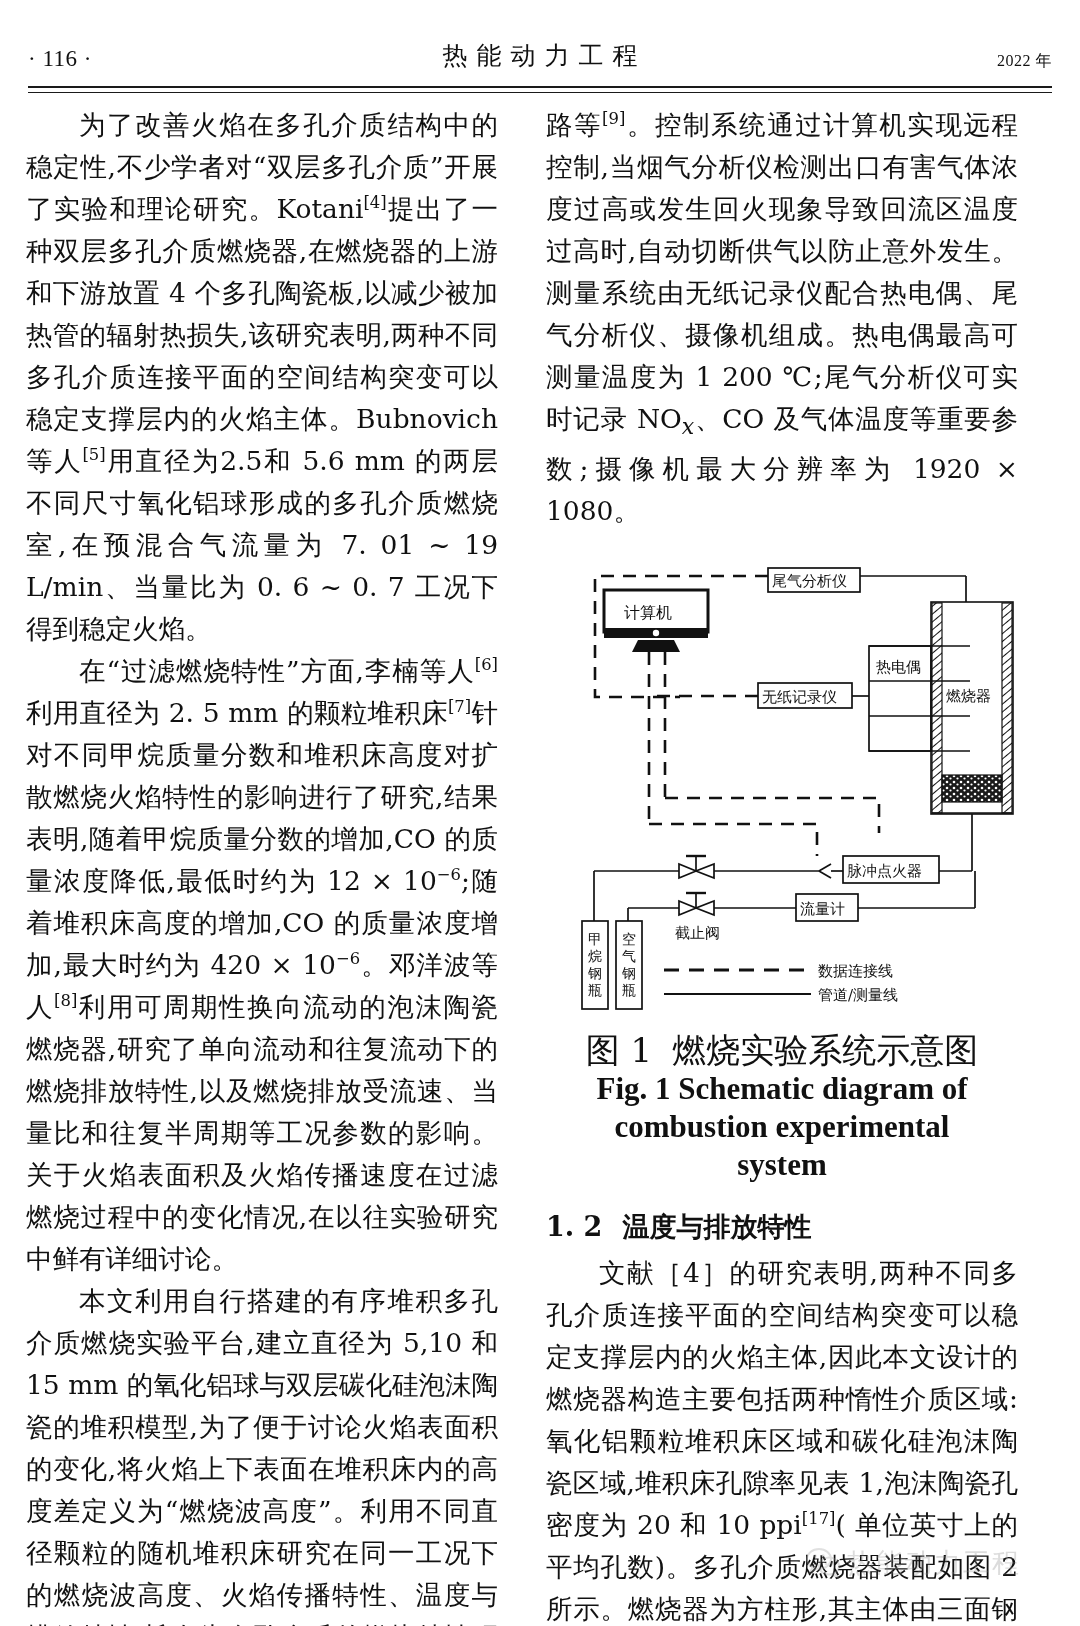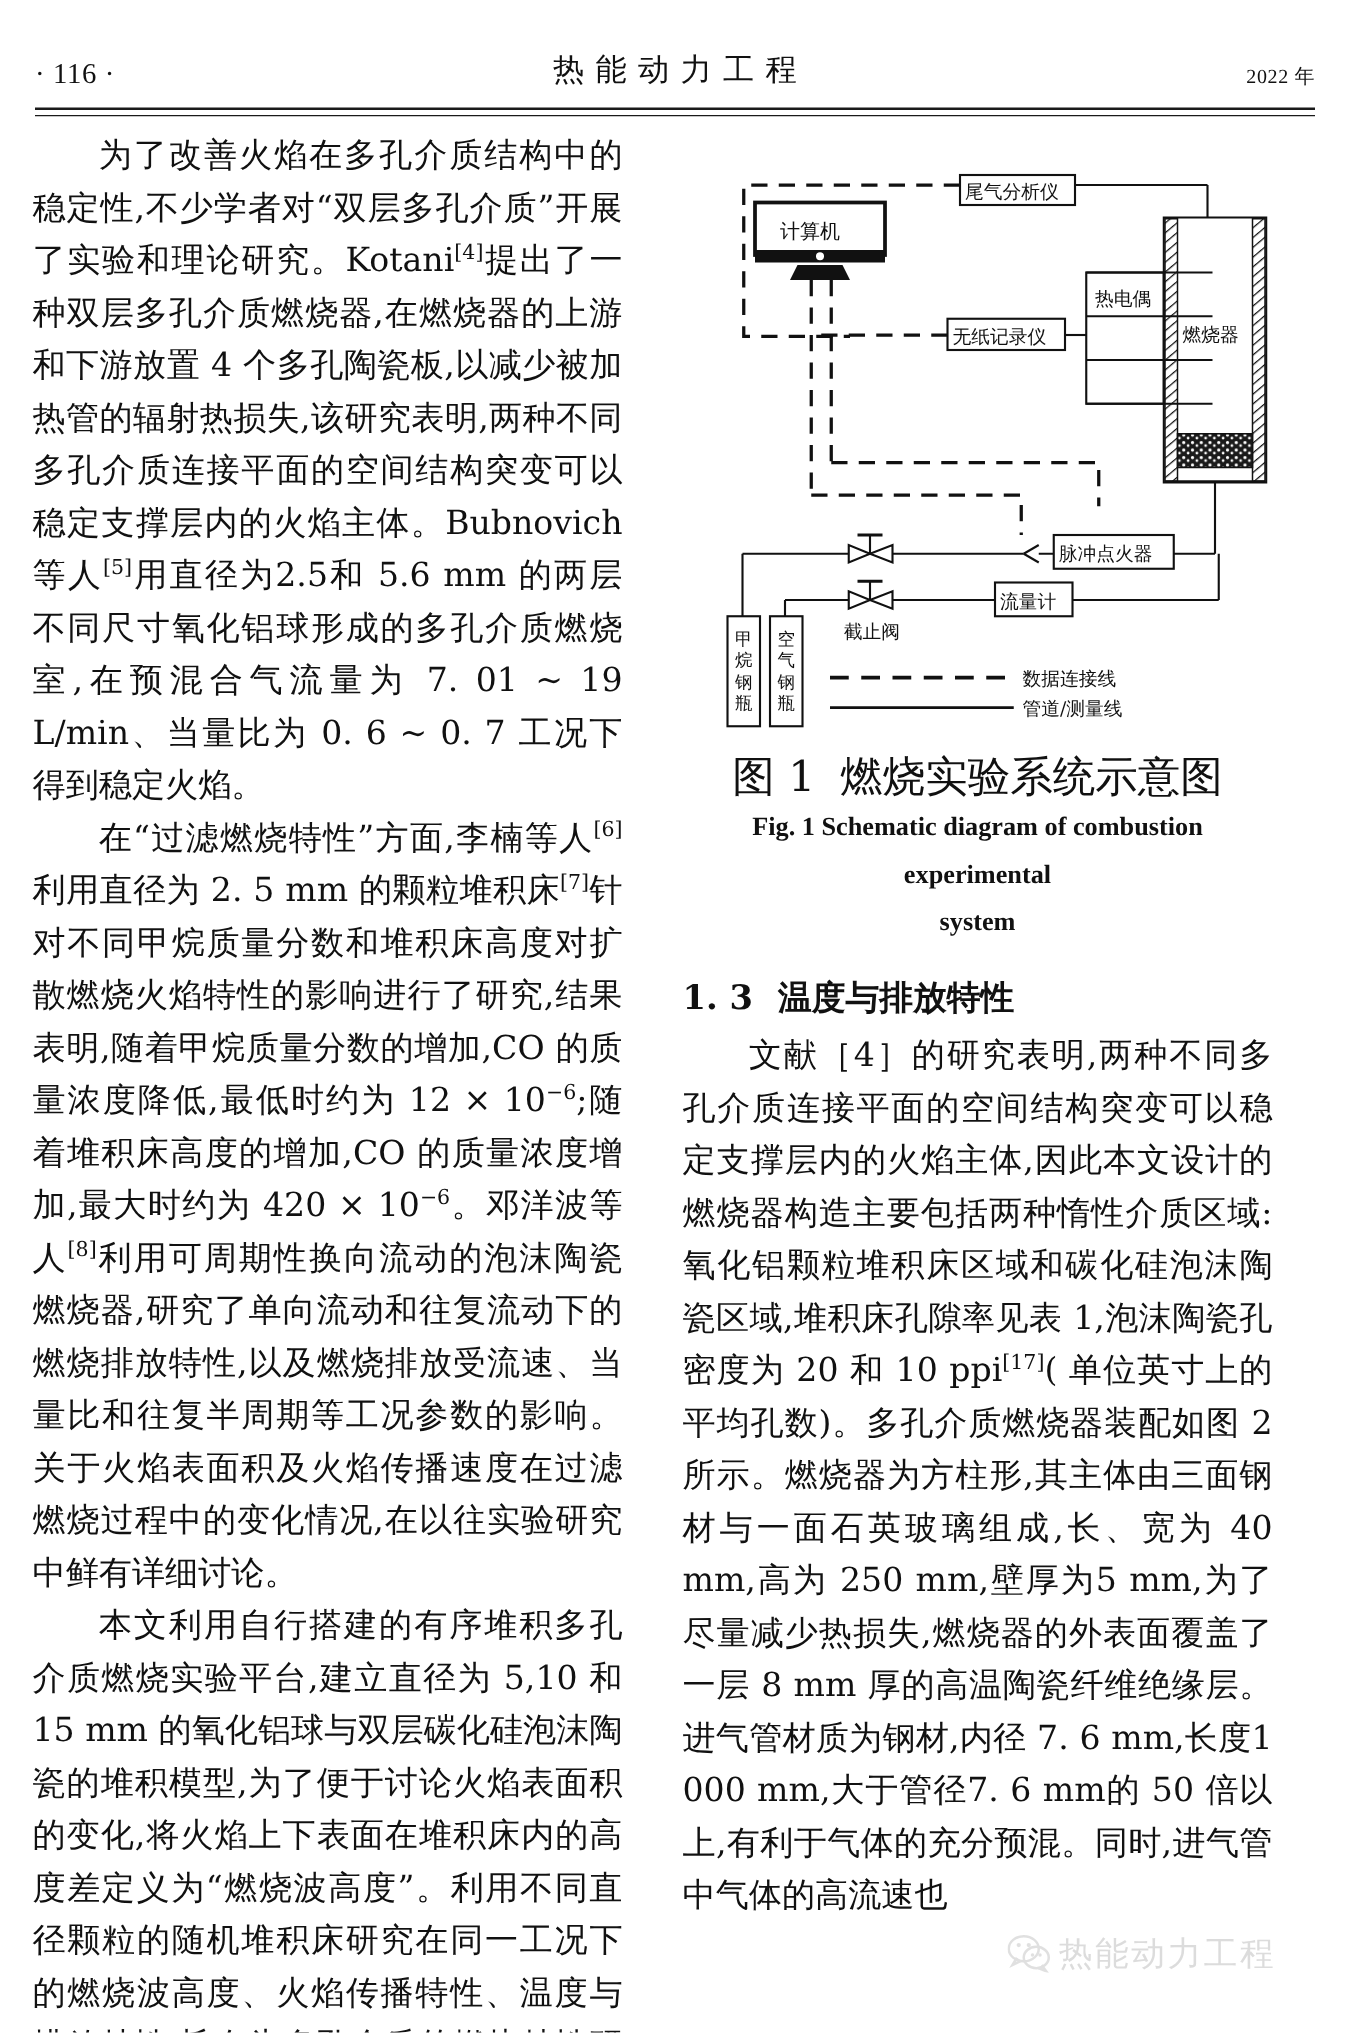--- a/index.html
+++ b/index.html
@@ -93,21 +93,21 @@
   .fig-cap-cn {
     text-align: center;
     font-size: 34px;
     line-height: 40px;
     margin-top: 16px;
     font-family: "DejaVu Serif", "Liberation Serif", serif;
   }
   .fig-cap-cn .fignum { margin-right: 20px; }
   .fig-cap-en {
     text-align: center;
-    font-size: 21px;
+    font-size: 31px;
     line-height: 38px;
     font-weight: bold;
     font-family: "Liberation Serif", "DejaVu Serif", serif;
   }
 
   
   .watermark {
     position: absolute;
     left: 806px;
     top: 1545px;
@@ -141,20 +141,21 @@
   <p class="para indent">为了改善火焰在多孔介质结构中的稳定性,不少学者对“双层多孔介质”开展了实验和理论研究。Kotani<sup>[4]</sup>提出了一种双层多孔介质燃烧器,在燃烧器的上游和下游放置 4 个多孔陶瓷板,以减少被加热管的辐射热损失,该研究表明,两种不同多孔介质连接平面的空间结构突变可以稳定支撑层内的火焰主体。Bubnovich 等人<sup>[5]</sup>用直径为2.5和 5.6 mm 的两层不同尺寸氧化铝球形成的多孔介质燃烧室,在预混合气流量为 7. 01 ~ 19 L/min、当量比为 0. 6 ~ 0. 7 工况下得到稳定火焰。</p>
 
   <p class="para indent">在“过滤燃烧特性”方面,李楠等人<sup>[6]</sup>利用直径为 2. 5 mm 的颗粒堆积床<sup>[7]</sup>针对不同甲烷质量分数和堆积床高度对扩散燃烧火焰特性的影响进行了研究,结果表明,随着甲烷质量分数的增加,CO 的质量浓度降低,最低时约为 12 × 10<sup>−6</sup>;随着堆积床高度的增加,CO 的质量浓度增加,最大时约为 420 × 10<sup>−6</sup>。邓洋波等人<sup>[8]</sup>利用可周期性换向流动的泡沫陶瓷燃烧器,研究了单向流动和往复流动下的燃烧排放特性,以及燃烧排放受流速、当量比和往复半周期等工况参数的影响。关于火焰表面积及火焰传播速度在过滤燃烧过程中的变化情况,在以往实验研究中鲜有详细讨论。</p>
 
   <p class="para indent">本文利用自行搭建的有序堆积多孔介质燃烧实验平台,建立直径为 5,10 和 15 mm 的氧化铝球与双层碳化硅泡沫陶瓷的堆积模型,为了便于讨论火焰表面积的变化,将火焰上下表面在堆积床内的高度差定义为“燃烧波高度”。利用不同直径颗粒的随机堆积床研究在同一工况下的燃烧波高度、火焰传播特性、温度与排放特性,旨在为多孔介质的燃烧特性研究提供参考。</p>
 
 </div>
 
 <div class="col col-right">
 
+  <p class="para">路等<sup>[9]</sup>。控制系统通过计算机实现远程控制,当烟气分析仪检测出口有害气体浓度过高或发生回火现象导致回流区温度过高时,自动切断供气以防止意外发生。测量系统由无纸记录仪配合热电偶、尾气分析仪、摄像机组成。热电偶最高可测量温度为 1 200 ℃;尾气分析仪可实时记录 NO<sub class="ital">x</sub>、CO 及气体温度等重要参数;摄像机最大分辨率为 1920 × 1080。</p>
 
   <div class="figure-wrap">
     <svg class="fig-svg" width="472" height="468" viewBox="0 0 472 468">
       <defs>
         <pattern id="hatch" width="6" height="6" patternUnits="userSpaceOnUse" patternTransform="rotate(50)">
           <line x1="0" y1="0" x2="0" y2="6" stroke="#111" stroke-width="2"></line>
         </pattern>
         <pattern id="packbed" width="7" height="6" patternUnits="userSpaceOnUse">
           <rect width="7" height="6" fill="#1a1a1a"></rect>
           <circle cx="2" cy="2" r="1.3" fill="#ffffff"></circle>
@@ -267,21 +268,21 @@
       </g>
     </svg>
 
     <div class="fig-cap-cn">
       <span class="fignum">图 1</span><span>燃烧实验系统示意图</span>
     </div>
     <div class="fig-cap-en">Fig. 1 Schematic diagram of combustion experimental</div>
     <div class="fig-cap-en">system</div>
   </div>
 
-  <h3 class="sec-h2" style="margin-top:22px;"><span class="num">1. 3</span><span>温度与排放特性</span></h3>
+  <h3 class="sec-h2" style="margin-top:22px;"><span class="num">1. 2</span><span>温度与排放特性</span></h3>
 
   <p class="para indent">文献［4］的研究表明,两种不同多孔介质连接平面的空间结构突变可以稳定支撑层内的火焰主体,因此本文设计的燃烧器构造主要包括两种惰性介质区域:氧化铝颗粒堆积床区域和碳化硅泡沫陶瓷区域,堆积床孔隙率见表 1,泡沫陶瓷孔密度为 20 和 10 ppi<sup>[17]</sup>( 单位英寸上的平均孔数)。多孔介质燃烧器装配如图 2 所示。燃烧器为方柱形,其主体由三面钢材与一面石英玻璃组成,长、宽为 40 mm,高为 250 mm,壁厚为5 mm,为了尽量减少热损失,燃烧器的外表面覆盖了一层 8 mm 厚的高温陶瓷纤维绝缘层。进气管材质为钢材,内径 7. 6 mm,长度1 000 mm,大于管径7. 6 mm的 50 倍以上,有利于气体的充分预混。同时,进气管中气体的高流速也</p>
 </div>
 
 <div class="watermark">
   <svg width="34" height="30" viewBox="0 0 34 30">
     <ellipse cx="13" cy="11" rx="12" ry="10" fill="none" stroke="#9a9a9a" stroke-width="2"></ellipse>
     <path d="M 7 19 L 4 24 L 10 21 Z" fill="none" stroke="#9a9a9a" stroke-width="2"></path>
     <circle cx="9" cy="8" r="1.7" fill="#9a9a9a"></circle>
     <circle cx="17" cy="8" r="1.7" fill="#9a9a9a"></circle>

